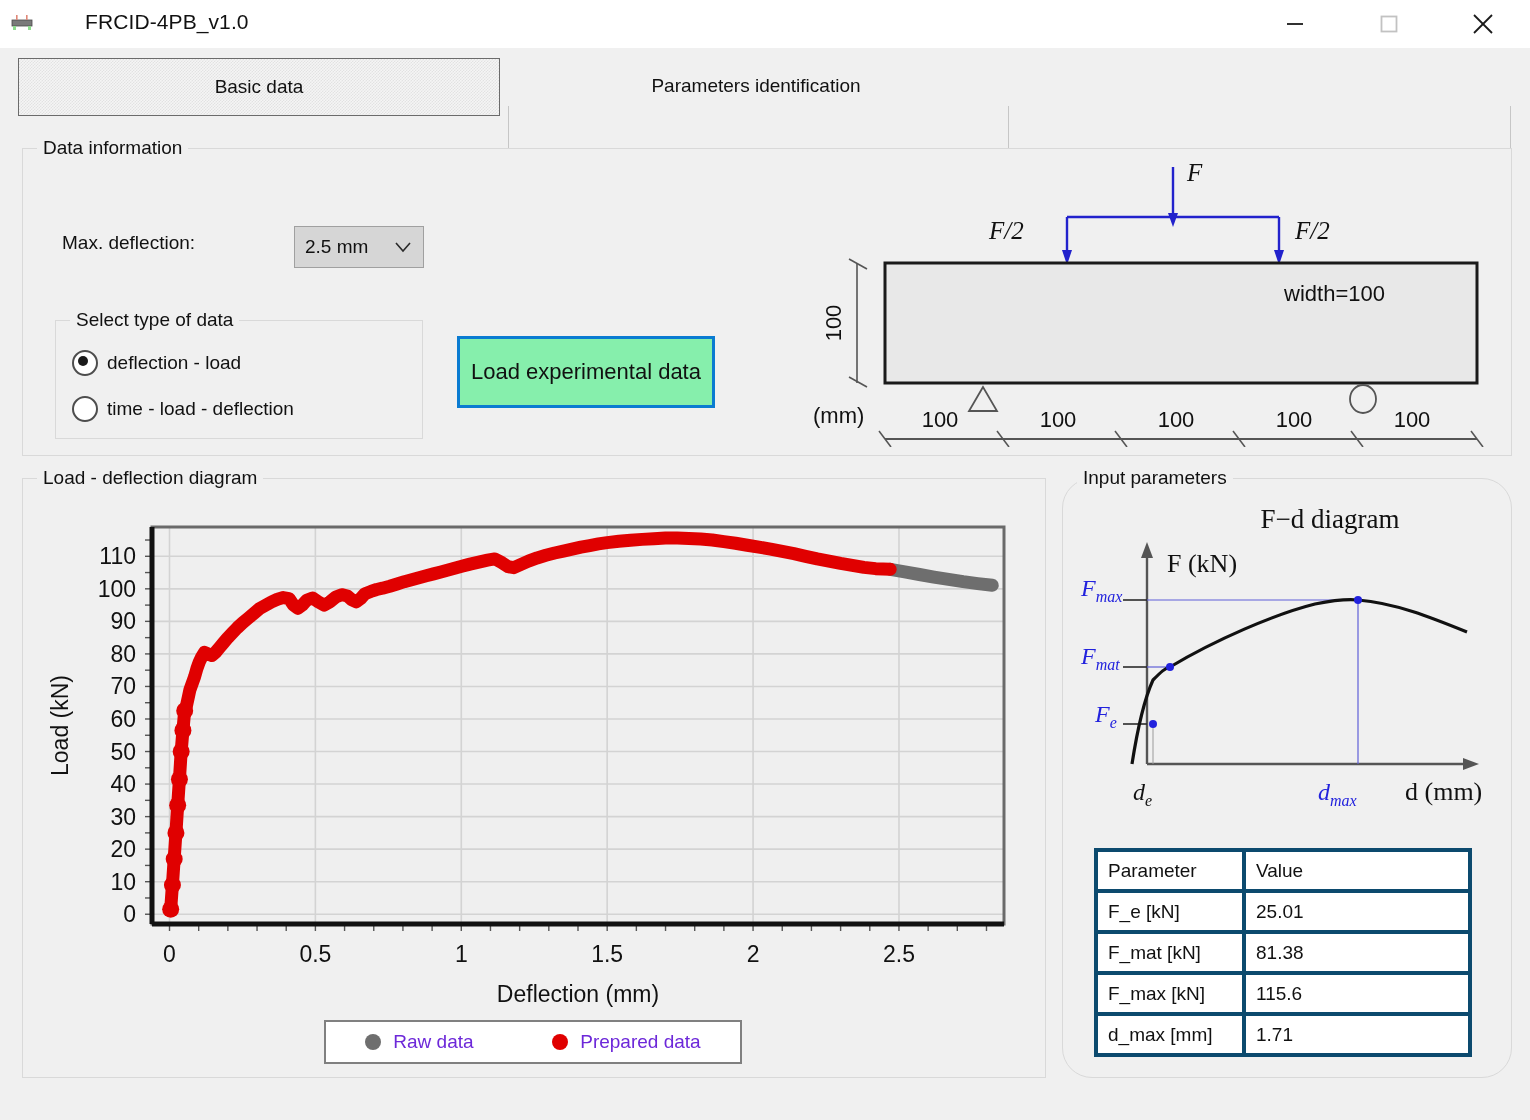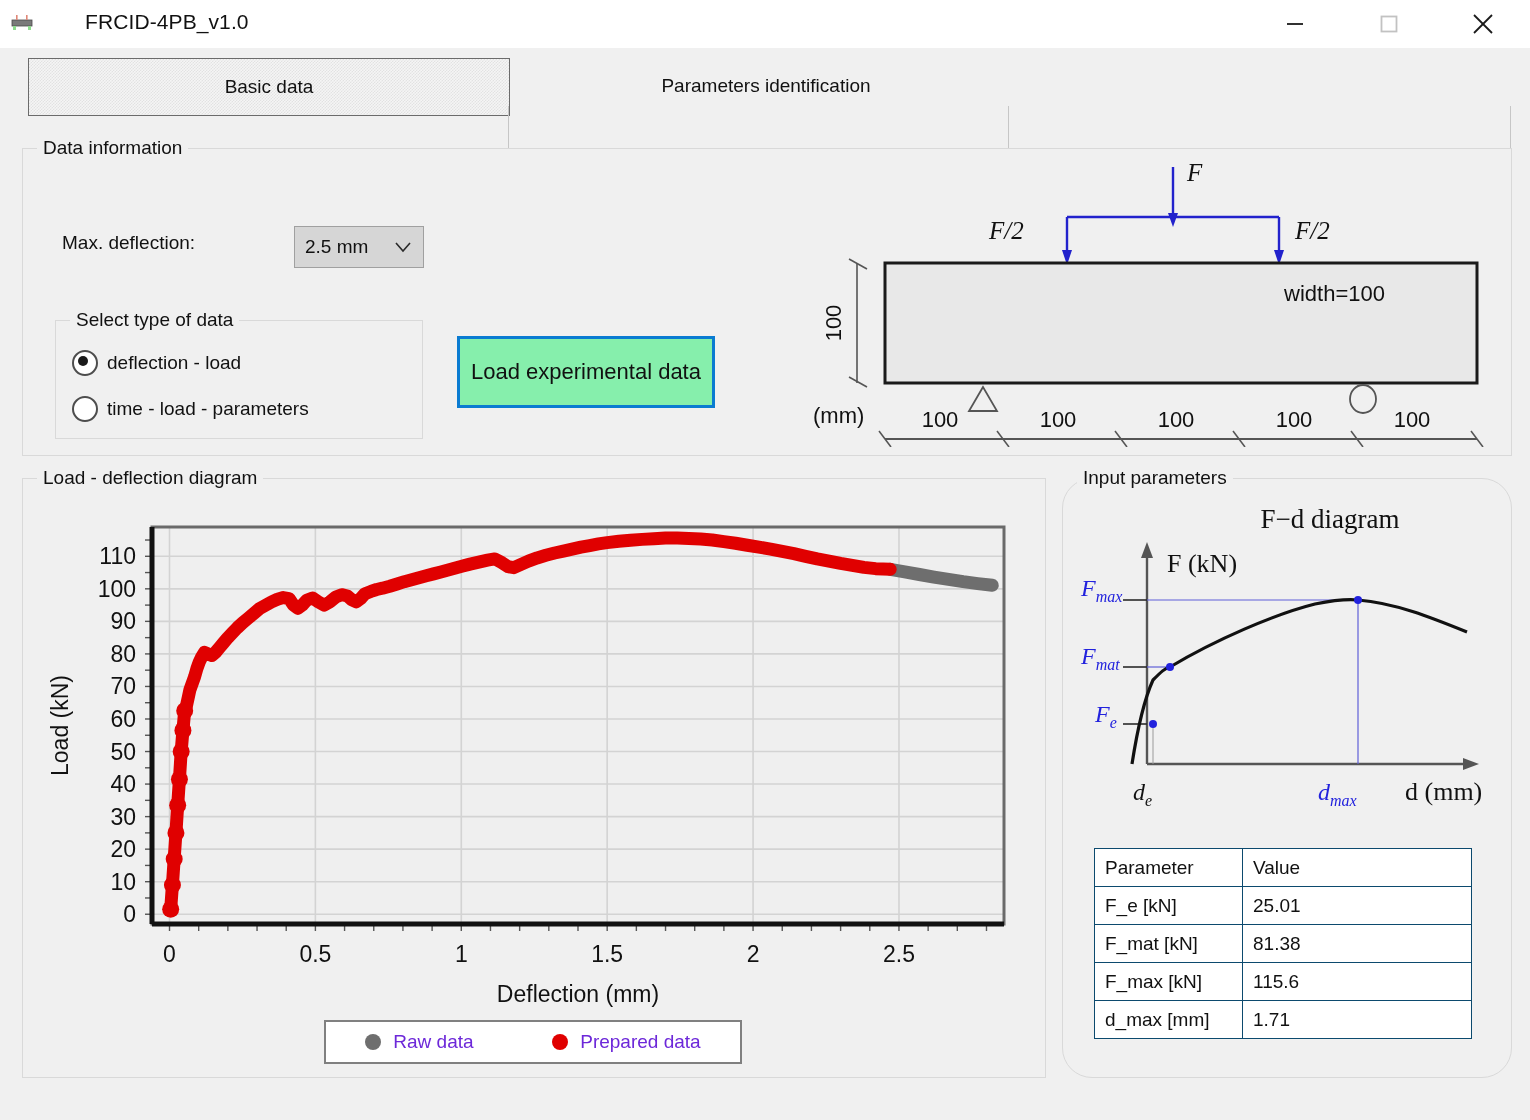--- a/index.html
+++ b/index.html
@@ -18,21 +18,21 @@
   .title-text{position:absolute;left:42px;top:10px;font-size:21px;color:#111;letter-spacing:.1px;margin-left:43px;}
   .wbtn{position:absolute;top:0;height:48px;width:94px;cursor:default;}
   .wbtn svg{position:absolute;left:50%;top:50%;transform:translate(-50%,-50%);}
   #btn-min{right:188px;}
   #btn-max{right:94px;}
   #btn-close{right:0px;}
 
   
   .tabstrip{position:absolute;left:0;top:48px;width:1530px;height:76px;background:#f0f0f0;}
   .tab{position:absolute;top:10px;height:56px;display:flex;align-items:center;justify-content:center;
-       font-size:19px;color:#111;cursor:default;margin-left:10px;}
+       font-size:19px;color:#111;cursor:default;}
   .tab.sel{background:#f4f4f4;border:1px solid #6b6b6b;
     background-image:
       linear-gradient(45deg,#e2e2e2 25%,transparent 25%,transparent 75%,#e2e2e2 75%),
       linear-gradient(45deg,#e2e2e2 25%,transparent 25%,transparent 75%,#e2e2e2 75%);
     background-size:3px 3px;background-position:0 0,1.5px 1.5px;background-color:#f5f5f5;}
   #tab-basic{left:18px;width:480px;}
   #tab-params{left:510px;width:492px;}
   #tab-verif{left:1012px;width:490px;}
   .tabsep{position:absolute;top:58px;width:1px;height:60px;background:#c6c6c6;}
   #sep1{left:508px;} #sep2{left:1008px;} #sep3{left:1510px;}
@@ -80,21 +80,21 @@
           display:flex;align-items:center;justify-content:space-around;}
   .lgitem{display:flex;align-items:center;font-size:19px;color:#6d28d9;}
   .lgdot{width:16px;height:16px;border-radius:50%;margin-right:12px;display:inline-block;}
 
   
   #fd-svg{position:absolute;left:1075px;top:492px;width:428px;height:330px;}
 
   
   #ptable{position:absolute;left:1094px;top:848px;width:378px;height:190px;background:#fff;border:1px solid #c6c6c6;
           border-collapse:collapse;font-size:19px;}
-  #ptable td,#ptable th{border:1px solid #0c4a6e;height:37px;padding:0 10px;text-align:left;font-weight:normal;color:#111;}
+  #ptable td,#ptable th{border:4px solid #0c4a6e;height:37px;padding:0 10px;text-align:left;font-weight:normal;color:#111;}
   #ptable th{font-weight:normal;}
   #ptable col.c1{width:148px;}
 </style>
 </head>
 <body>
 
 <div class="win">
 
   <div class="titlebar">
     <svg class="title-icon" viewBox="0 0 28 20">
@@ -148,21 +148,21 @@
   <div class="group" id="grp-seltype">
     <span class="glabel">Select type of data</span>
   </div>
 
   <label class="radio" id="radio-dl">
     <span class="rmark on"></span>
     <span class="rtext">deflection - load</span>
   </label>
   <label class="radio" id="radio-tld">
     <span class="rmark"></span>
-    <span class="rtext">time - load - parameters</span>
+    <span class="rtext">time - load - deflection</span>
   </label>
 
   <div id="btn-load">Load experimental data</div>
 
   <svg id="beam-svg" viewBox="0 0 712 292">
 
     <line x1="378" y1="12" x2="378" y2="62" stroke="#2222cc" stroke-width="2.4"></line>
     <polygon points="378,72 373,58 383,58" fill="#2222cc"></polygon>
     <text x="392" y="26" font-size="25" font-style="italic" fill="#111" font-family="'Liberation Serif',serif">F</text>
 

